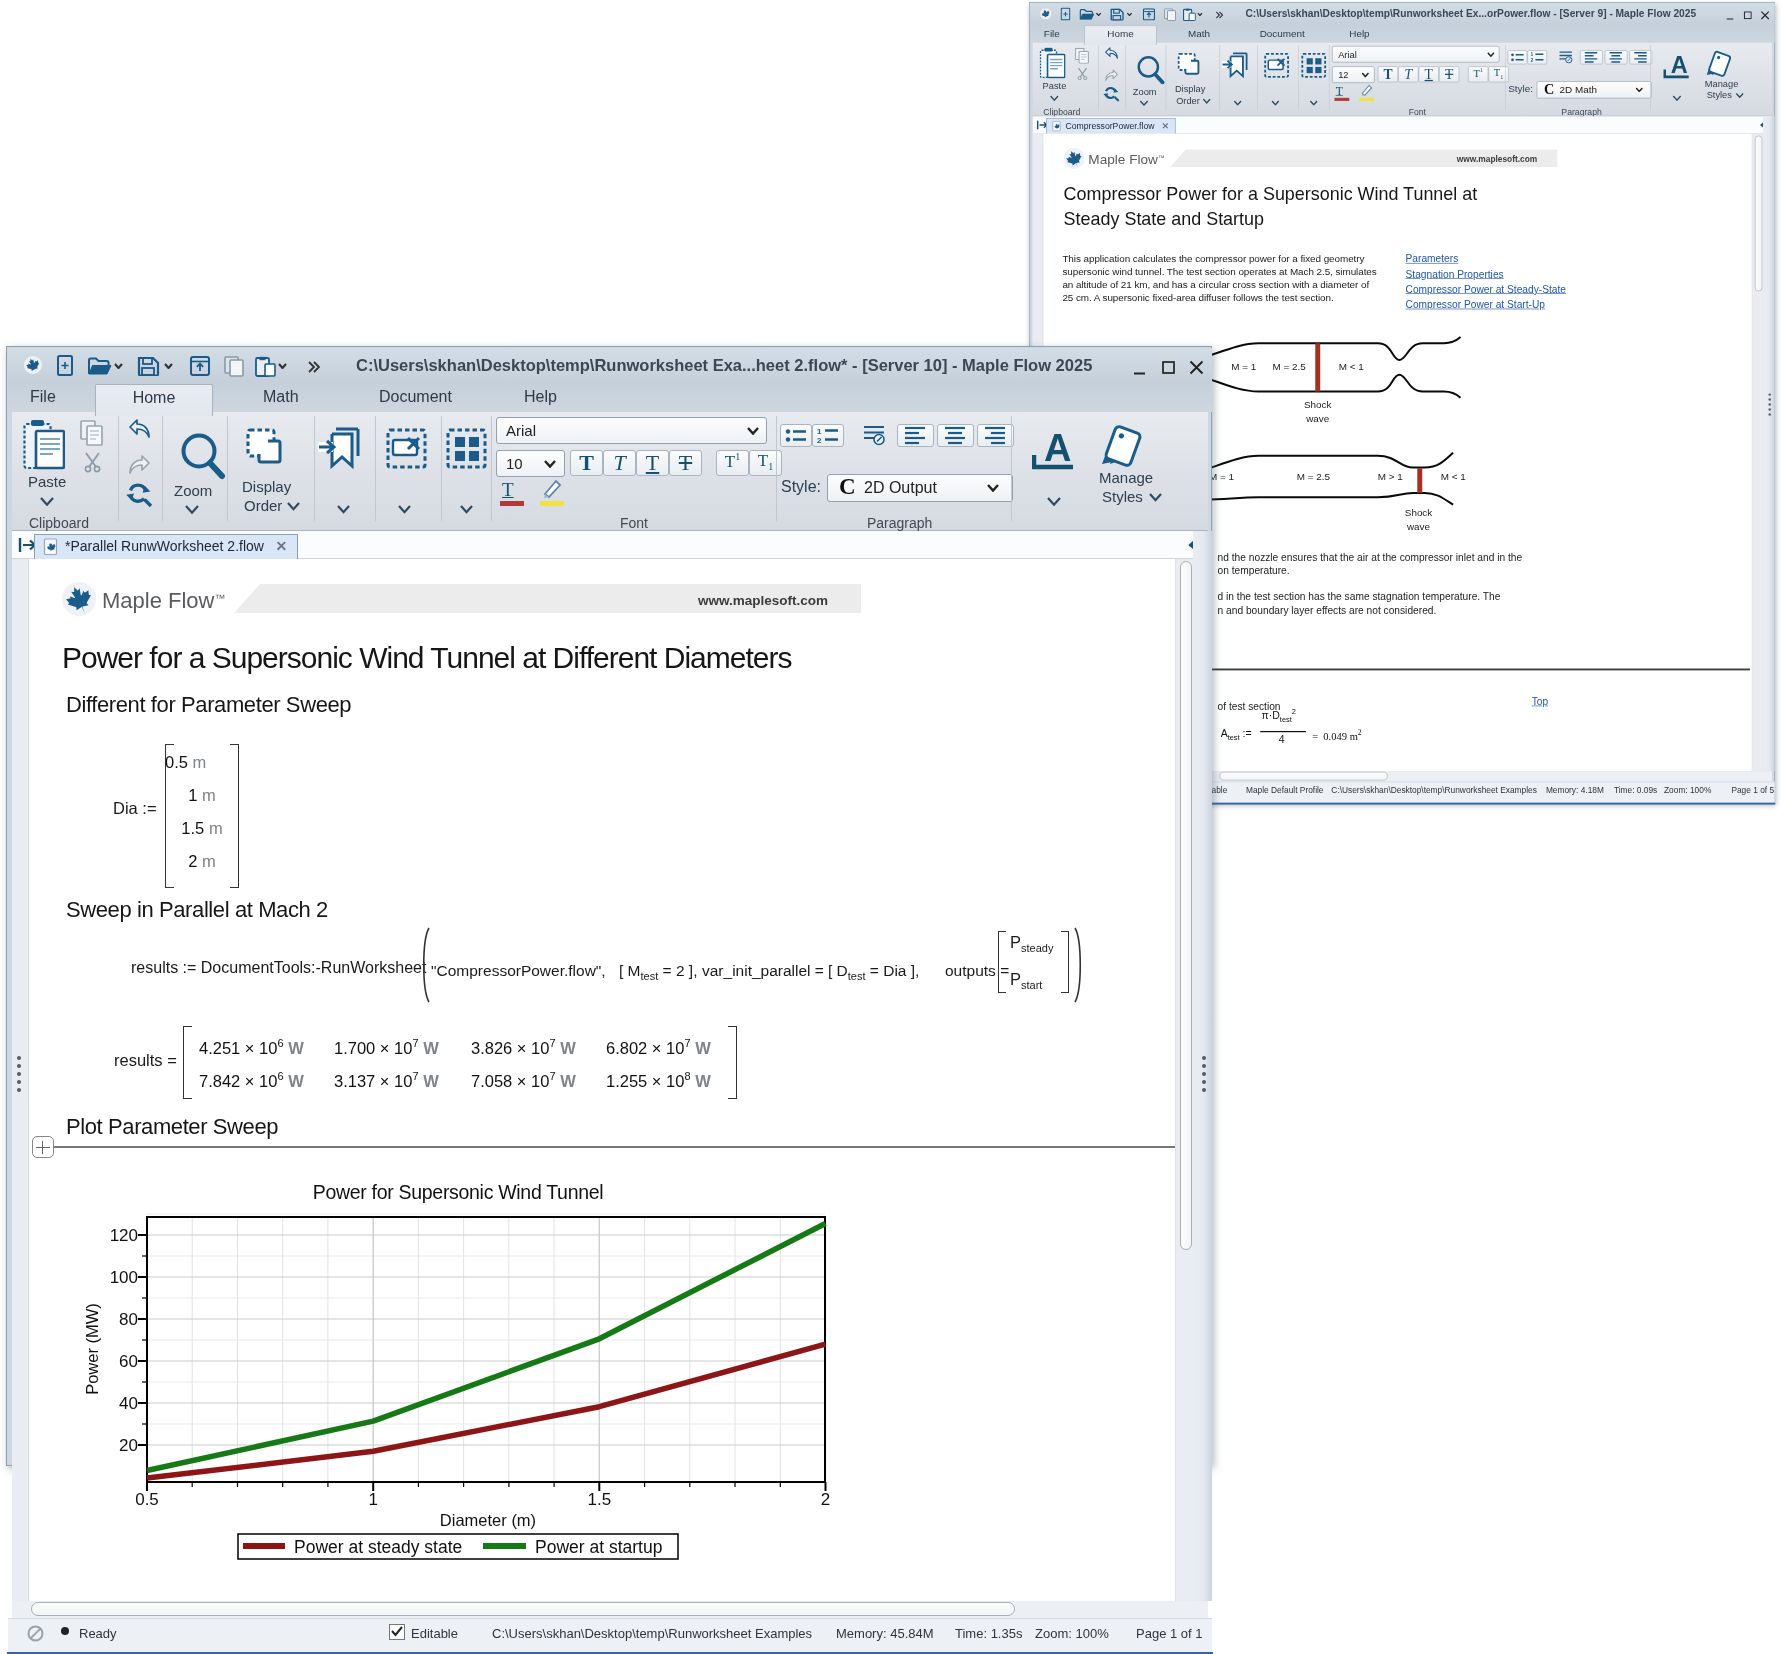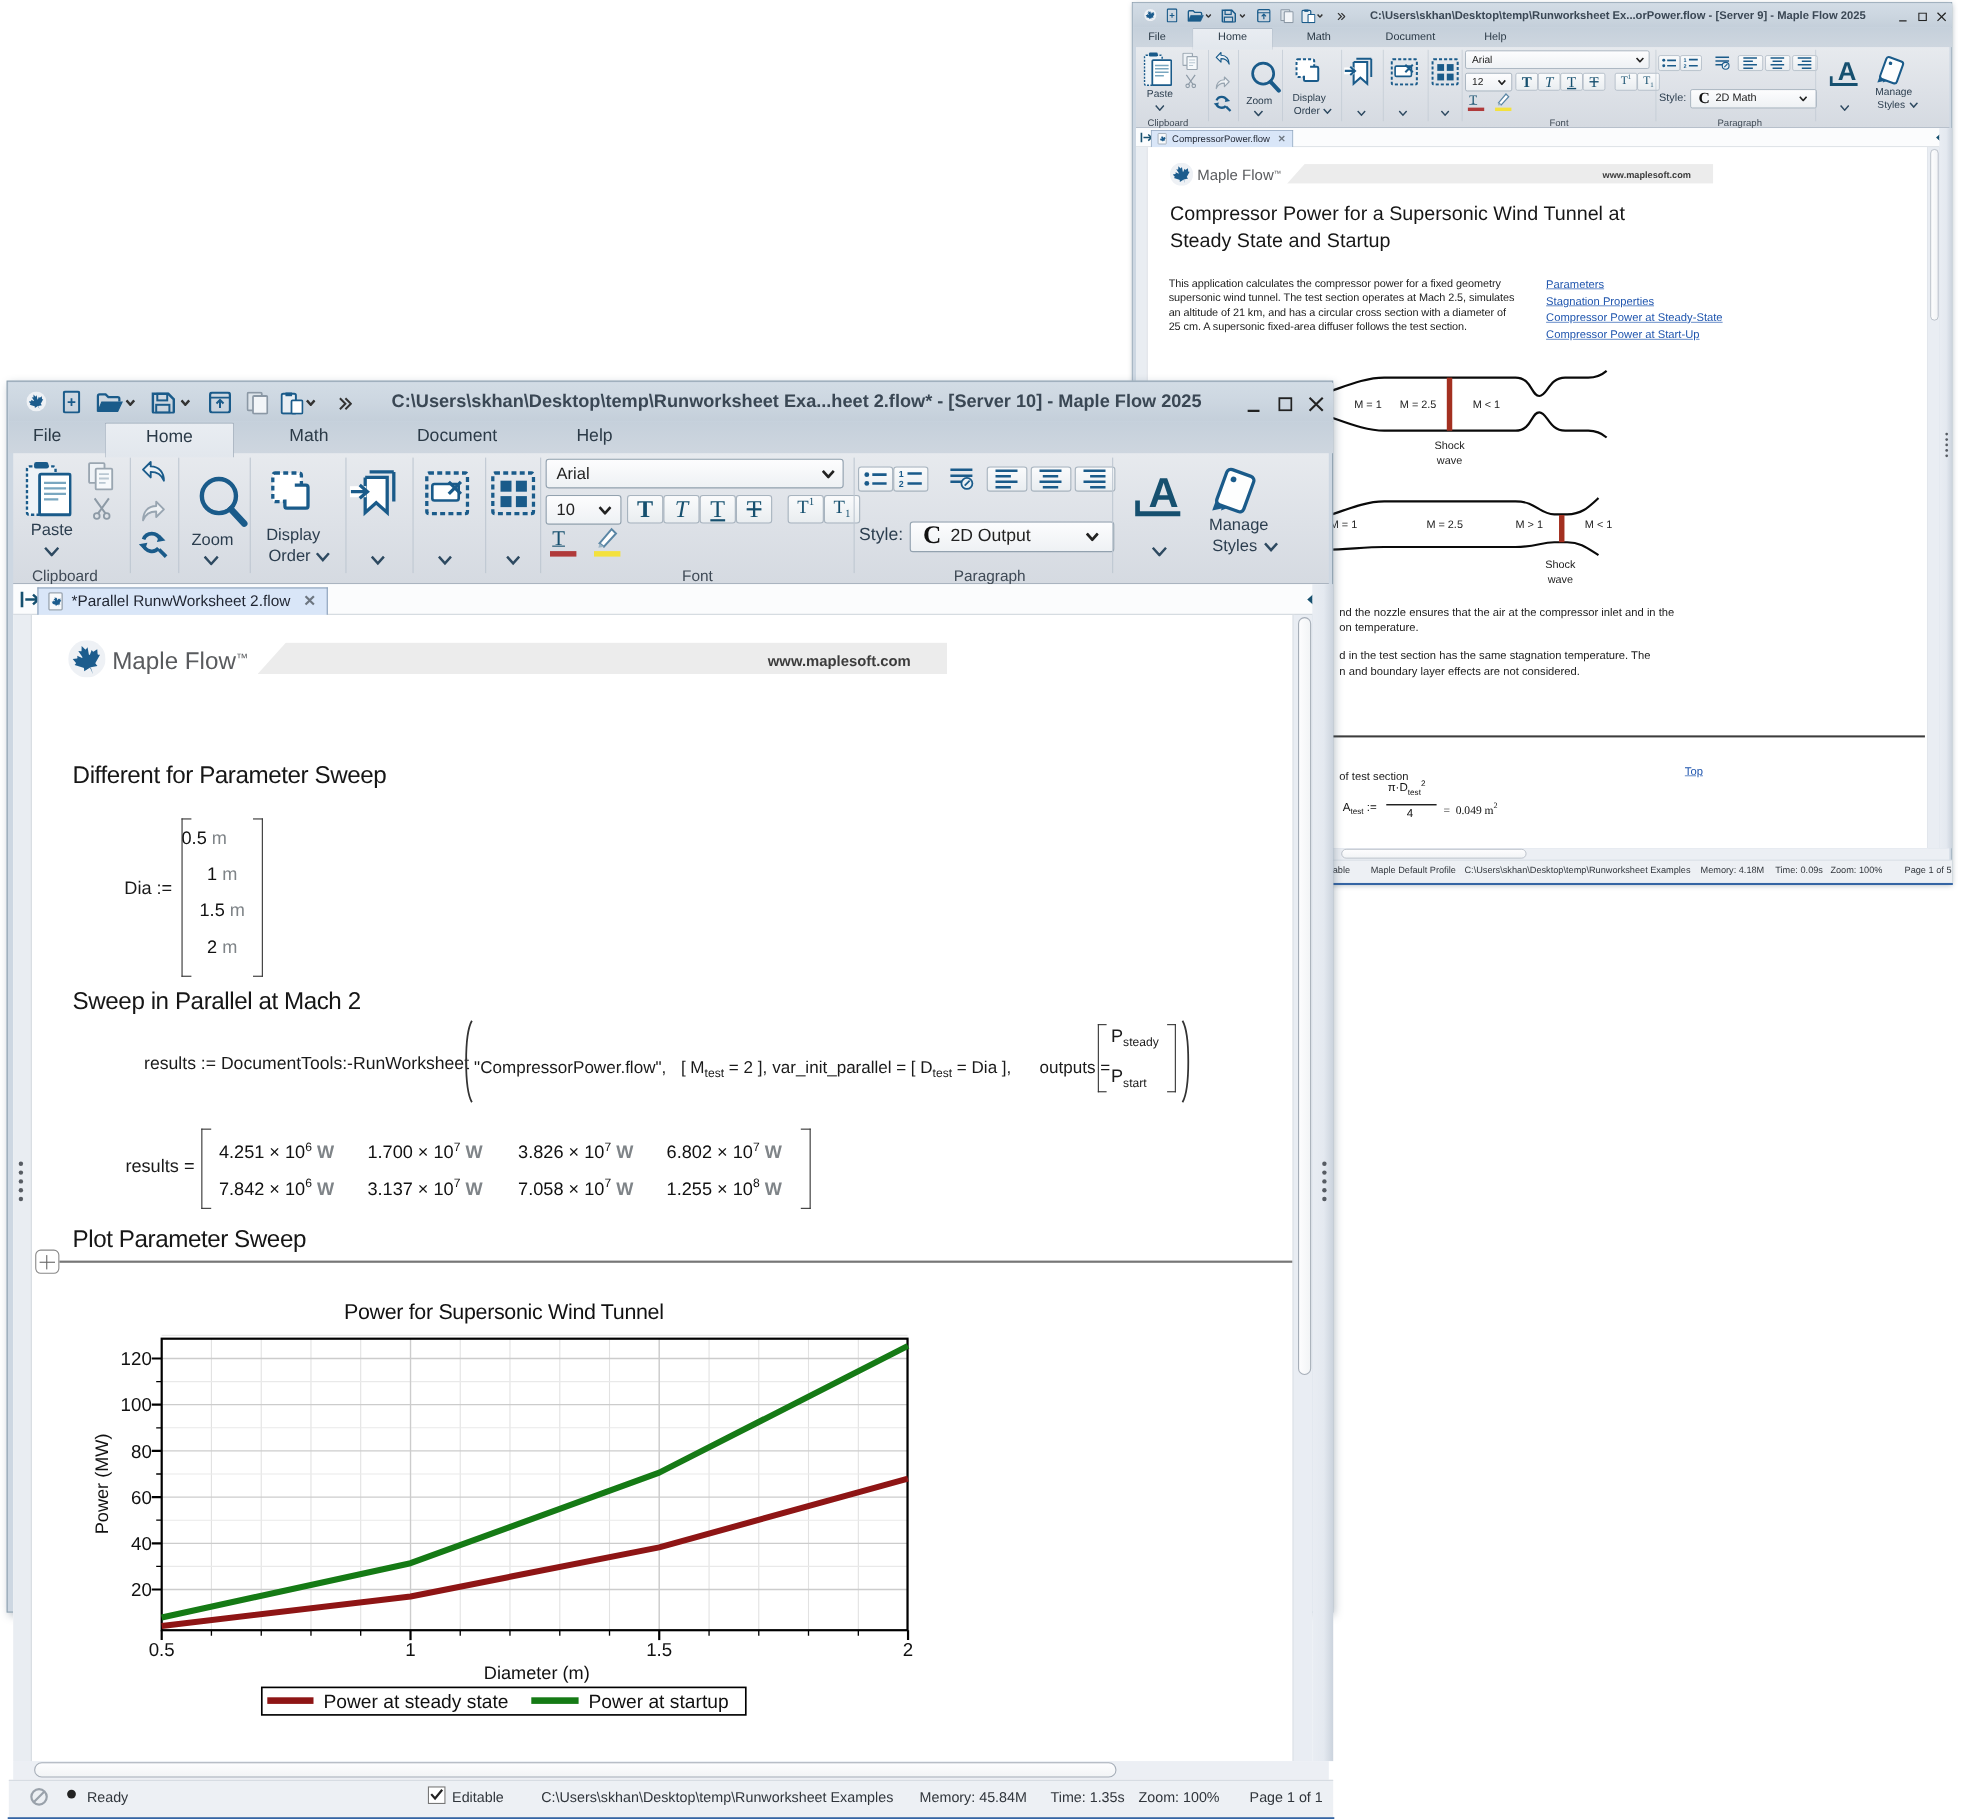--- a/index.html
+++ b/index.html
@@ -662,20 +662,21 @@
           <svg class="abs" style="left:0px;top:0px;" width="34" height="34" viewBox="0 0 34 34">
             <circle cx="17.0" cy="17.0" r="17.0" fill="#eef1f5"></circle>
             <g transform="scale(1.4166666666666667) rotate(-22 12 12)">
               <path fill="#1c5c8d" d="M12 22.6 L11.8 18.4 C11.8 18 11.9 17.85 12.35 17.9 L16.6 18.7 L16 17 C15.9 16.7 16 16.55 16.2 16.4 L20.8 12.7 L19.8 12.2 C19.45 12 19.5 11.8 19.6 11.5 L20.5 8.7 L17.8 9.3 C17.5 9.35 17.4 9.2 17.35 9 L17 7.8 L14.9 10.1 C14.6 10.4 14.15 10.2 14.25 9.8 L15.2 5.2 L13.8 6 C13.5 6.15 13.3 6.1 13.2 5.8 L12 3 L10.8 5.8 C10.7 6.1 10.5 6.15 10.2 6 L8.8 5.2 L9.75 9.8 C9.85 10.2 9.4 10.4 9.1 10.1 L7 7.8 L6.65 9 C6.6 9.2 6.5 9.35 6.2 9.3 L3.5 8.7 L4.4 11.5 C4.5 11.8 4.55 12 4.2 12.2 L3.2 12.7 L7.8 16.4 C8 16.55 8.1 16.7 8 17 L7.4 18.7 L11.65 17.9 C12.1 17.85 12.2 18 12.2 18.4 L12 22.6 Z"></path>
             </g>
           </svg>
         </div>
 <div class="abs banner" style="left:222px;top:25px;width:627px;height:29px;clip-path:polygon(26px 0,627px 0,627px 29px,0 100%);"></div>
 <div class="abs" style="left:90px;top:29px;font-size:22px;color:#595b5e;">Maple Flow<span style="font-size:11px;vertical-align:6px;">™</span></div>
 <div class="abs" style="left:686px;top:34px;font-size:13.5px;font-weight:bold;color:#3c3c3c;">www.maplesoft.com</div>
+        <div class="h1" style="left:50px;top:82px;">Power for a Supersonic Wind Tunnel at Different Diameters</div>
         <div class="h2" style="left:54px;top:133px;">Different for Parameter Sweep</div>
         <div class="abs" style="left:101px;top:240px;font-size:16.5px;color:#1a1a1a;">Dia :=</div>
         <div class="abs" style="left:153px;top:185px;width:9px;height:144px;border-left:1.6px solid #333;border-top:1.6px solid #333;border-bottom:1.6px solid #333;"></div>
         <div class="abs" style="left:218px;top:185px;width:9px;height:144px;border-right:1.6px solid #333;border-top:1.6px solid #333;border-bottom:1.6px solid #333;"></div>
         <div class="abs" style="left:153px;top:194px;width:74px;text-align:left;font-size:16.5px;color:#111;">0.5 <span class="gray">m</span></div>
         <div class="abs" style="left:153px;top:227px;width:74px;text-align:center;font-size:16.5px;color:#111;">1 <span class="gray">m</span></div>
         <div class="abs" style="left:153px;top:260px;width:74px;text-align:center;font-size:16.5px;color:#111;">1.5 <span class="gray">m</span></div>
         <div class="abs" style="left:153px;top:293px;width:74px;text-align:center;font-size:16.5px;color:#111;">2 <span class="gray">m</span></div>
         <div class="h2" style="left:54px;top:338px;">Sweep in Parallel at Mach 2</div>
         <div class="abs" style="left:103px;top:400px;font-size:16px;color:#1a1a1a;white-space:nowrap;margin-left:16px;">results := DocumentTools:-RunWorksheet</div>

